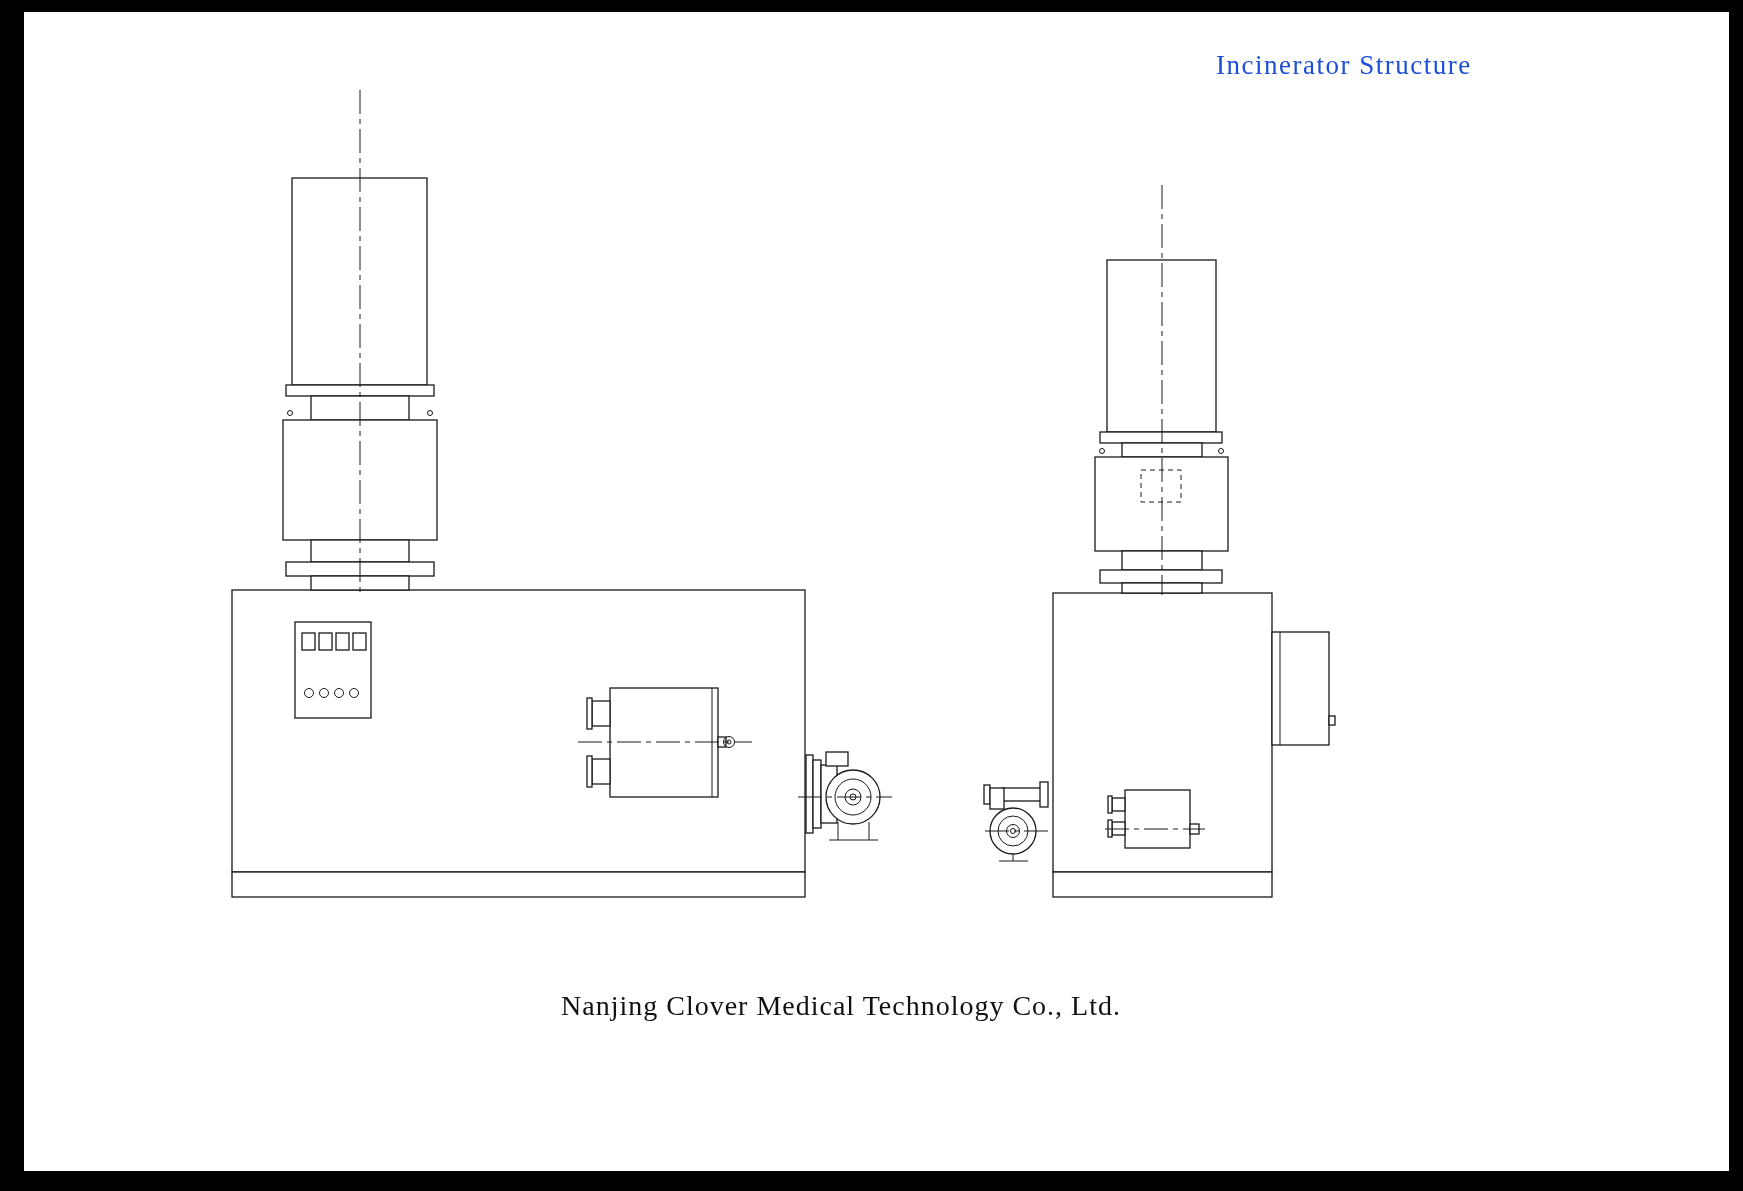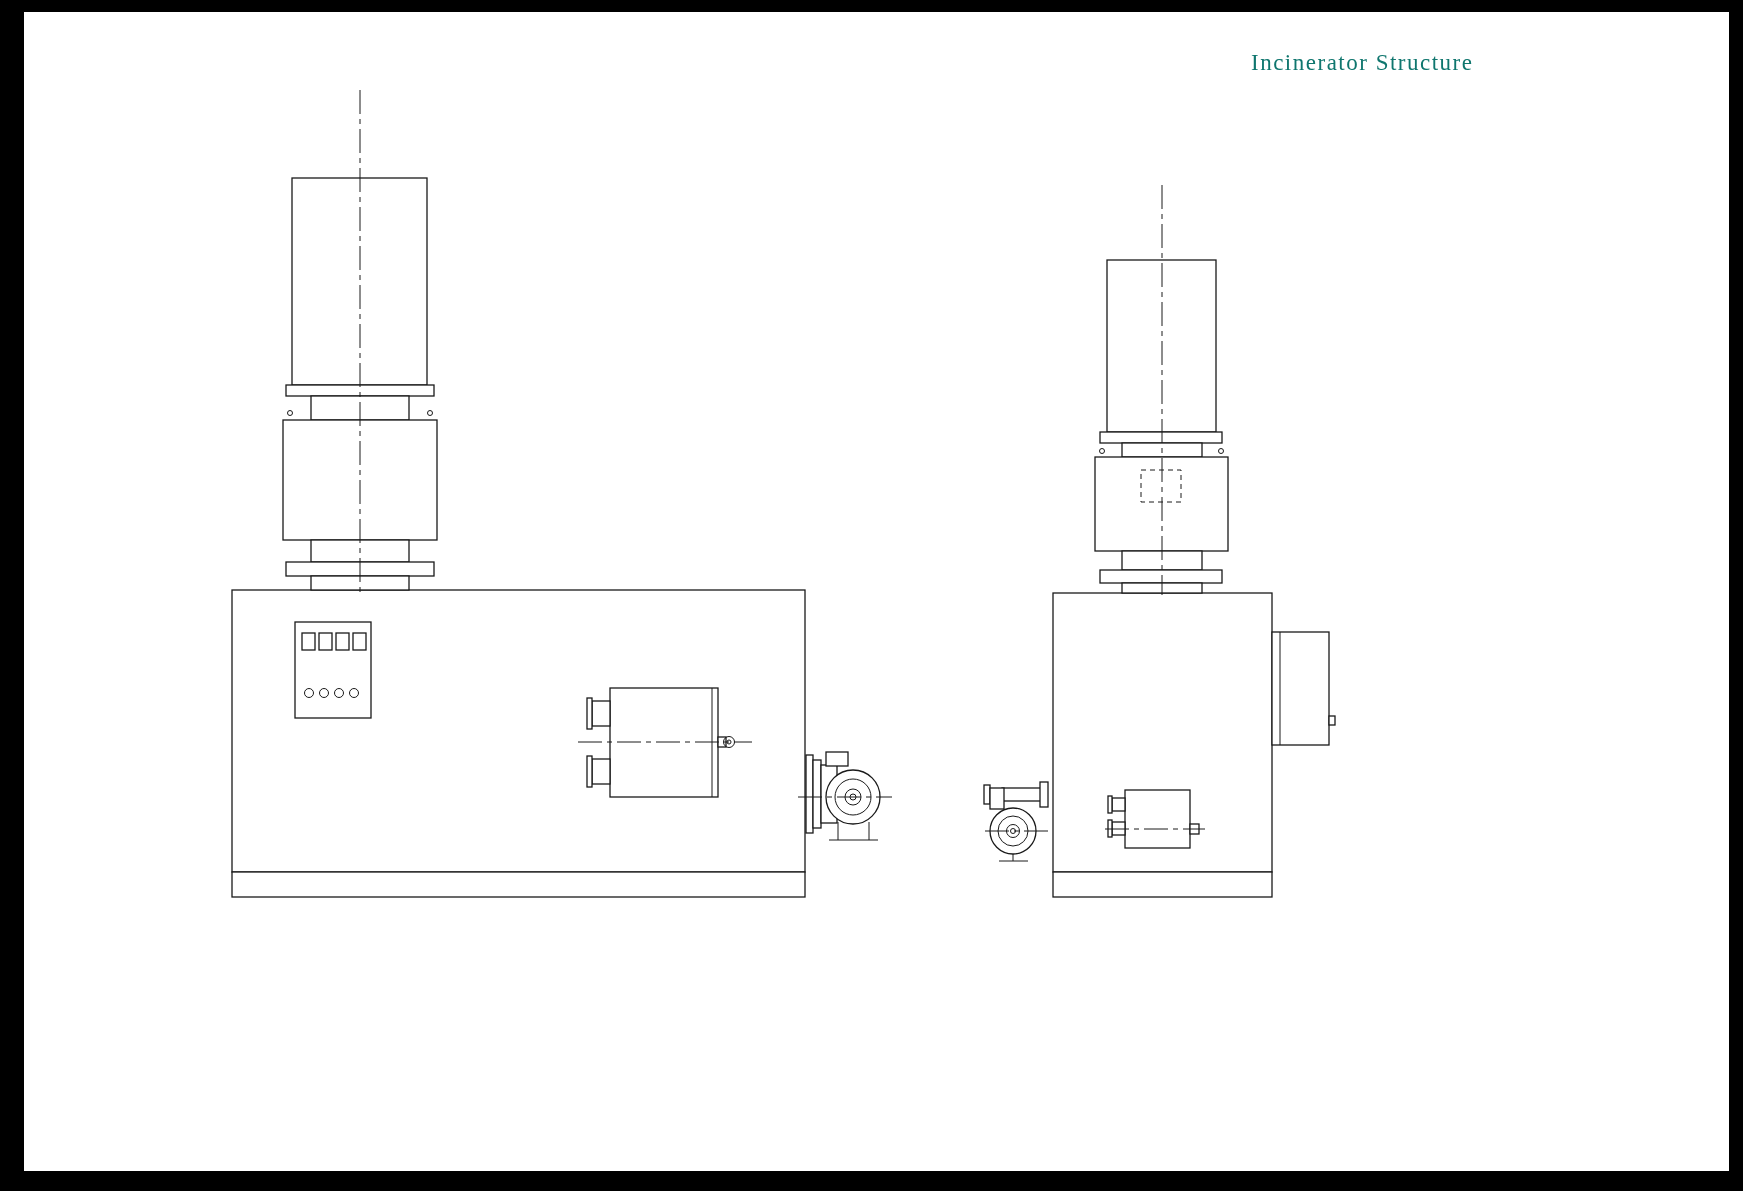--- a/index.html
+++ b/index.html
@@ -10,39 +10,40 @@
     font-family:"Liberation Serif","DejaVu Serif",serif;
   }
   .canvas{
     position:absolute;left:24px;top:12px;right:14px;bottom:20px;
     background:var(--background,#fff);
   }
   svg.drawing{
     position:absolute;left:0;top:0;width:1743px;height:1191px;
   }
   .page-title{
-    position:absolute;left:1227px;top:38px;
-    font-size:23px;color:#0f766e;letter-spacing:1.5px;white-space:nowrap;
+    position:absolute;left:1192px;top:38px;
+    font-size:27px;color:#1d4ed8;letter-spacing:1.5px;white-space:nowrap;
   }
   .company-name{
     position:absolute;left:537px;top:978px;
     font-size:28px;color:#111;letter-spacing:1px;white-space:nowrap;
   }
   
   .ln{stroke:var(--line,#1a1a1a);stroke-width:1.3;fill:#fff;}
   .ln-nf{stroke:var(--line,#1a1a1a);stroke-width:1.3;fill:none;}
   .thin{stroke:var(--line,#1a1a1a);stroke-width:1;fill:none;}
   .cl{stroke:var(--line,#1a1a1a);stroke-width:1;fill:none;stroke-dasharray:24 5 5 5;}
   .dash{stroke:var(--line,#1a1a1a);stroke-width:1;fill:none;stroke-dasharray:5 4;}
 </style>
 </head>
 <body>
 
 <div class="canvas">
   <div class="page-title">Incinerator Structure</div>
+  <div class="company-name">Nanjing Clover Medical Technology Co., Ltd.</div>
 </div>
 
 <svg class="drawing" viewBox="0 0 1743 1191">
 
   <g>
 
     <rect class="ln" x="232" y="590" width="573" height="282"></rect>
     <rect class="ln" x="232" y="872" width="573" height="25"></rect>
 
     <rect class="ln" x="292" y="178" width="135" height="207"></rect>

